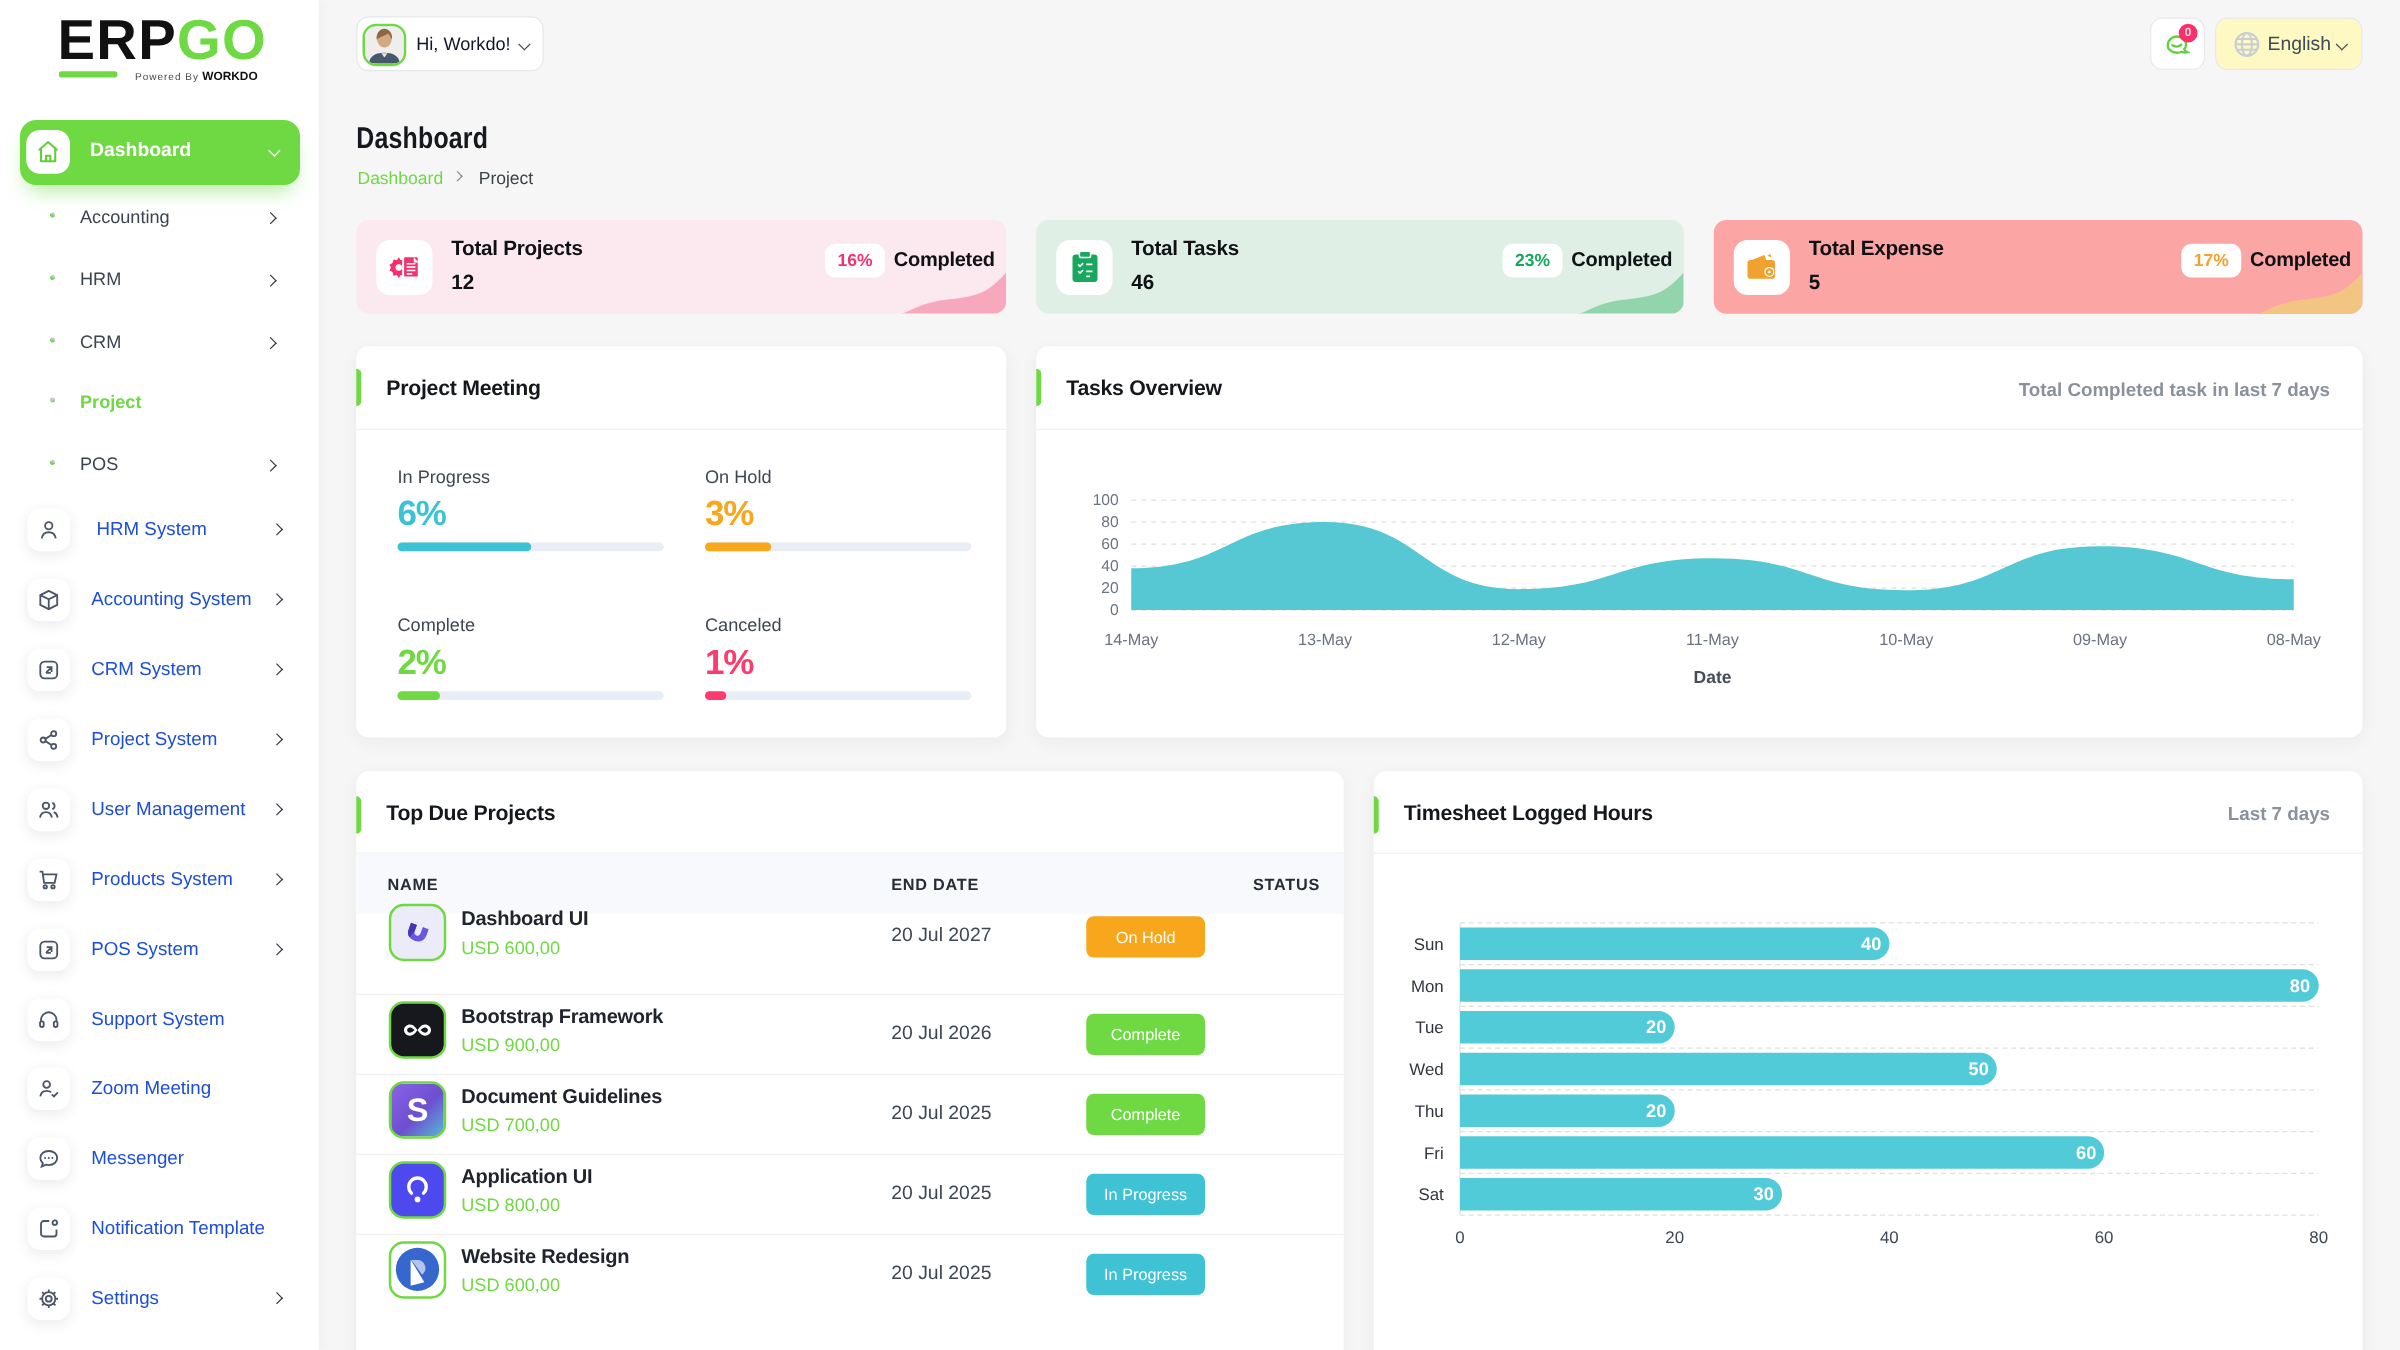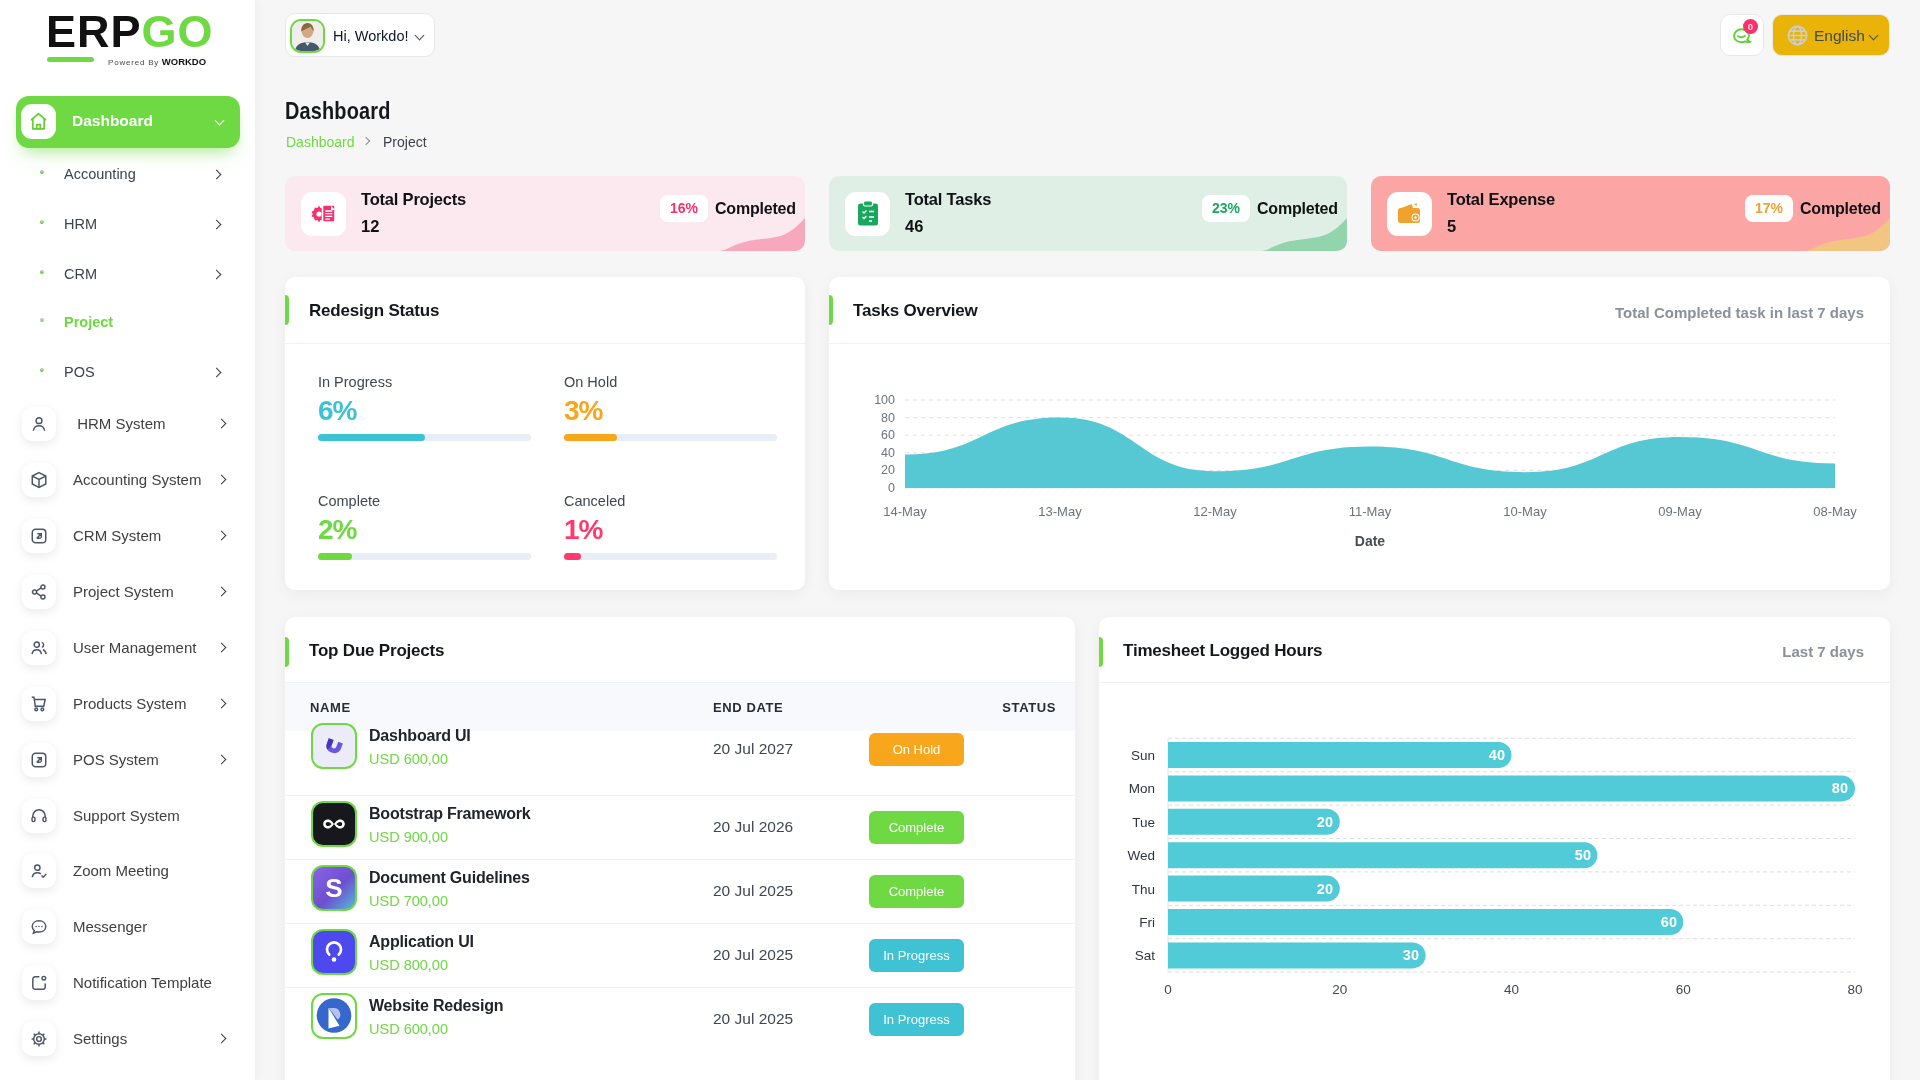--- a/index.html
+++ b/index.html
@@ -7,21 +7,21 @@
 body { font-family:"Liberation Sans", sans-serif; background:#f6f6f6; position:relative; color:#1c2027; }
 .abs { position:absolute; }
 
 #sidebar { position:absolute; left:0; top:0; width:255px; height:1080px; background:#fff; box-shadow:2px 0 10px rgba(20,30,40,.035); }
 .navitem { position:absolute; left:0; width:255px; height:34px; }
 .donut { position:absolute; left:40px; top:9px; width:3.5px; height:3.5px; border-radius:50%; border:2px solid #c3c8cf; border-left-color:#6fd943; border-bottom-color:#6fd943; transform:rotate(-20deg); }
 .nav1label { position:absolute; left:64px; top:5px; font-size:14.5px; color:#3a434e; }
 .chev { position:absolute; width:7px; height:7px; border-right:1.6px solid #343b44; border-bottom:1.6px solid #343b44; transform:rotate(-45deg); }
 .ibox { position:absolute; left:22px; top:-3px; width:34px; height:34px; background:#fff; border-radius:10px; box-shadow:0 3px 10px rgba(40,50,70,.10); }
 .ibox svg { position:absolute; left:8px; top:8px; }
-.nav2label { position:absolute; left:73px; top:5px; font-size:15px; color:#404040; font-weight:500;}
+.nav2label { position:absolute; left:73px; top:5px; font-size:15px; color:#1d4ed8; font-weight:500;}
 
 .card { position:absolute; background:#fff; border-radius:10px; box-shadow:0 4px 14px rgba(30,40,60,.05); }
 .accent { position:absolute; left:0; top:18px; width:4px; height:30px; background:#6fd943; border-radius:0 4px 4px 0; }
 .ctitle { position:absolute; left:24px; top:24px; font-size:17px; font-weight:700; color:#14171c; letter-spacing:-.2px; }
 .cdiv { position:absolute; left:0; right:0; top:66px; height:1px; background:#f0f1f3; }
 .cright { position:absolute; right:26px; top:27px; font-size:15px; font-weight:700; color:#8a919c; }
 
 .stat { position:absolute; top:176px; height:75px; border-radius:10px; overflow:hidden; }
 .stat .ic { position:absolute; left:16px; top:16px; width:45px; height:44px; background:#fff; border-radius:11px; }
 .stat .t1 { position:absolute; left:76px; top:14px; font-size:16.5px; font-weight:700; color:#101114; letter-spacing:-.2px; }
@@ -233,21 +233,21 @@
   </div>
 
   <div class="abs" style="left:1720px; top:14px; width:44px; height:42px; background:#fff; border:1px solid #e7e9eb; border-radius:10px;">
     <svg width="19" height="17" viewBox="0 0 19 17" style="position:absolute;left:12px;top:13px;" fill="none" stroke="#62d03c" stroke-width="1.9" stroke-linecap="round">
         <path d="M8.5 1.2c4.1 0 7.4 2.8 7.4 6.3 0 1.5-.6 2.8-1.6 3.9.6 1 1.6 1.9 2.7 2.4-1.7.6-3.3.3-4.6-.4-1.1.5-2.5.8-3.9.8-4.1 0-7.4-2.8-7.4-6.3S4.4 1.2 8.5 1.2z"></path>
         <path d="M5 8.2c2.2 1.4 4.8 1.4 7-.4"></path>
       </svg>
     <div class="abs" style="left:22px; top:4px; width:15px; height:15px; background:#f9306b; border-radius:50%; color:#ffd9e3; font-size:9.5px; font-weight:700; text-align:center; line-height:15px;">0</div>
   </div>
 
-  <div class="abs" style="left:1772px; top:14px; width:118px; height:42px; background:#eab308; border:1px solid #e7e9eb; border-radius:10px;text-decoration:underline;">
+  <div class="abs" style="left:1772px; top:14px; width:118px; height:42px; background:#fef9c3; border:1px solid #e7e9eb; border-radius:10px;text-decoration:underline;">
     <svg width="23" height="23" viewBox="0 0 24 24" style="position:absolute;left:13px;top:9px;" fill="none" stroke="#c9ced3" stroke-width="1.7">
         <circle cx="12" cy="12" r="9.5"></circle>
         <ellipse cx="12" cy="12" rx="4.2" ry="9.5"></ellipse>
         <path d="M2.5 12h19M3.6 7.5h16.8M3.6 16.5h16.8"></path>
       </svg>
     <div class="abs" style="left:41px; top:12px; font-size:15.5px; color:#3e4b58; font-weight:500;">English</div>
     <div class="chev" style="right:12px; top:17px; transform:rotate(45deg); border-color:#4a5058;"></div>
   </div>
 </div>
 <div id="content">
@@ -311,21 +311,21 @@
     <div class="t2">5</div>
     <div class="pct" style="left:374px; color:#f0a12e;">17%</div>
     <div class="comp" style="left:429px;">Completed</div>
     <svg class="wave" width="85" height="33" viewBox="0 0 85 33">
         <path d="M0 33 C6 32 10 29 18 26 C30 21.5 44 21.5 56 19 C68 16.5 76 10 85 0 L85 33 Z" fill="#f2c583"></path>
       </svg>
   </div>
 
   <div class="card" style="left:285px; top:277px; width:520px; height:313px;">
     <div class="accent"></div>
-    <div class="ctitle">Redesign Status</div>
+    <div class="ctitle">Project Meeting</div>
     <div class="cdiv"></div>
     <div class="pslabel" style="left:33px; top:97px;">In Progress</div>
     <div class="psval" style="left:33px; top:118px; color:#3bc3d5;">6%</div>
     <div class="pstrack" style="left:33px; top:157px;">
         <div class="psfill" style="width:50%; background:#3bc3d5;"></div>
       </div>
     <div class="pslabel" style="left:279px; top:97px;">On Hold</div>
     <div class="psval" style="left:279px; top:118px; color:#f8a61b;">3%</div>
     <div class="pstrack" style="left:279px; top:157px;">
         <div class="psfill" style="width:25%; background:#f8a61b;"></div>

